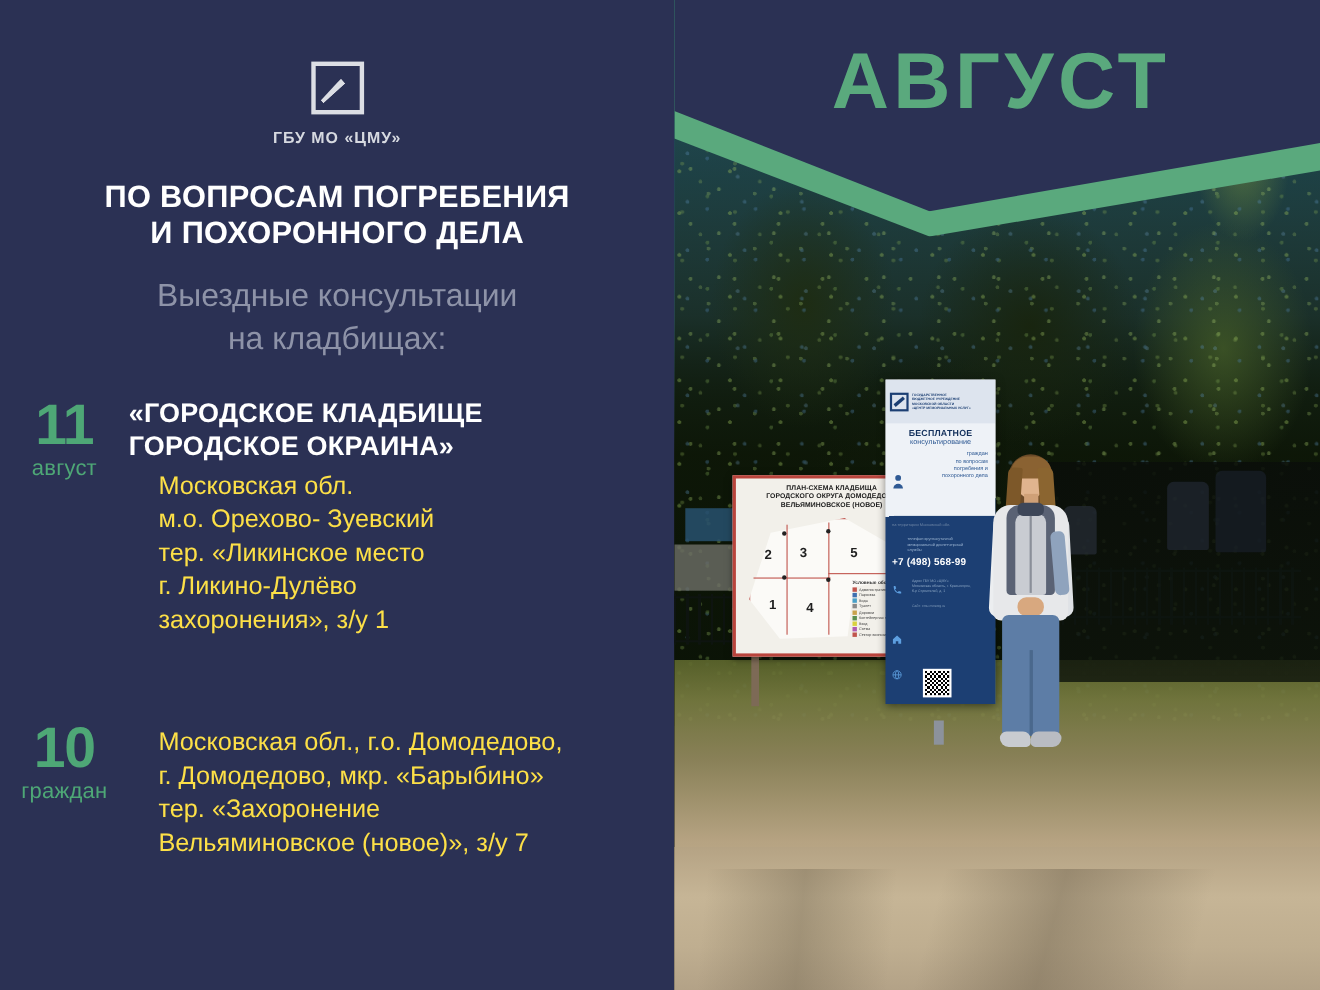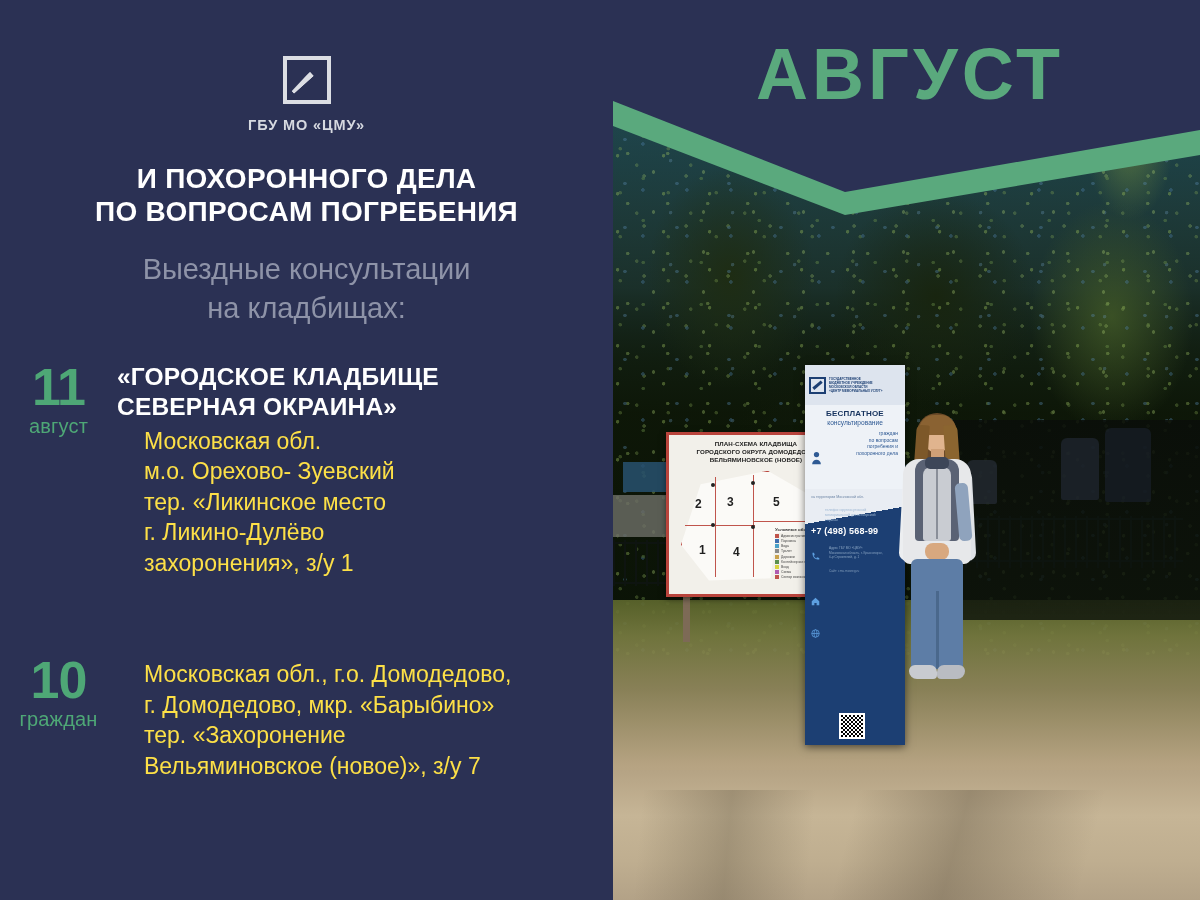--- a/index.html
+++ b/index.html
@@ -101,21 +101,21 @@
   .map-dot { position:absolute; width:4px; height:4px; background:#222; border-radius:50%; }
   .map-legend { position:absolute; right:2px; top:58px; width:60px; }
   .legend-title { font-size:4.4px; font-weight:bold; color:#333; margin-bottom:2px; }
   .legend-row { display:flex; align-items:center; gap:2px; margin-bottom:1.2px; }
   .legend-sw { width:4px; height:4px; flex:0 0 auto; }
   .legend-tx { font-size:3.4px; color:#444; white-space:nowrap; overflow:hidden; }
   .sign-leg { position:absolute; width:7px; background:#7d6a56; }
 
   
   .banner {
-    position:absolute; left:192px; top:365px; width:100px; height:380px;
+    position:absolute; left:192px; top:345px; width:100px; height:295px;
     background:linear-gradient(170deg,#e9edf3 0 40%, #1c3f73 40% 100%);
     box-shadow:0 2px 8px rgba(0,0,0,.55);
     overflow:hidden;
   }
   .banner-top { position:absolute; left:0; top:0; width:100%; height:40px; background:#dde4ee; display:flex; align-items:center; gap:3px; padding:4px; }
   .banner-logo-sq { width:17px; height:17px; border:2px solid #1c3f73; position:relative; flex:0 0 auto; }
   .banner-logo-sq::after { content:""; position:absolute; left:3px; bottom:2px; width:11px; height:2.6px; background:#1c3f73; transform:rotate(-40deg); transform-origin:left bottom; }
   .banner-org { font-size:3.1px; color:#1c3f73; line-height:1.35; font-weight:bold; }
   .banner-white { position:absolute; left:0; top:40px; width:100%; height:84px; background:#eef2f7; padding:4px 5px; text-align:center; }
   .bn-h1 { font-size:8px; font-weight:bold; color:#15325d; letter-spacing:.2px; }
@@ -396,39 +396,39 @@
   <div class="month-title">АВГУСТ</div>
 
   <div class="left-panel">
 
     <div class="logo-wrap">
       <div class="logo-sq"></div>
       <div class="logo-text">ГБУ МО «ЦМУ»</div>
     </div>
 
     <div class="headline">
+      <div>ПО ВОПРОСАМ ПОГРЕБЕНИЯ</div>
       <div>И ПОХОРОННОГО ДЕЛА</div>
-      <div>ПО ВОПРОСАМ ПОГРЕБЕНИЯ</div>
     </div>
 
     <div class="subhead">
       <div>Выездные консультации</div>
       <div>на кладбищах:</div>
     </div>
 
     <div class="entry entry-1">
       <div class="entry-row">
         <div class="date-col">
           <div class="date-num">11</div>
           <div class="date-mon">август</div>
         </div>
         <div class="info-col">
           <div class="place-name">
             <div>«ГОРОДСКОЕ КЛАДБИЩЕ</div>
-            <div>СЕВЕРНАЯ ОКРАИНА»</div>
+            <div>ГОРОДСКОЕ ОКРАИНА»</div>
           </div>
           <div class="place-addr">
             <div>Московская обл.</div>
             <div>м.о. Орехово- Зуевский</div>
             <div>тер. «Ликинское место</div>
             <div>г. Ликино-Дулёво</div>
             <div>захоронения», з/у 1</div>
           </div>
         </div>
       </div>

